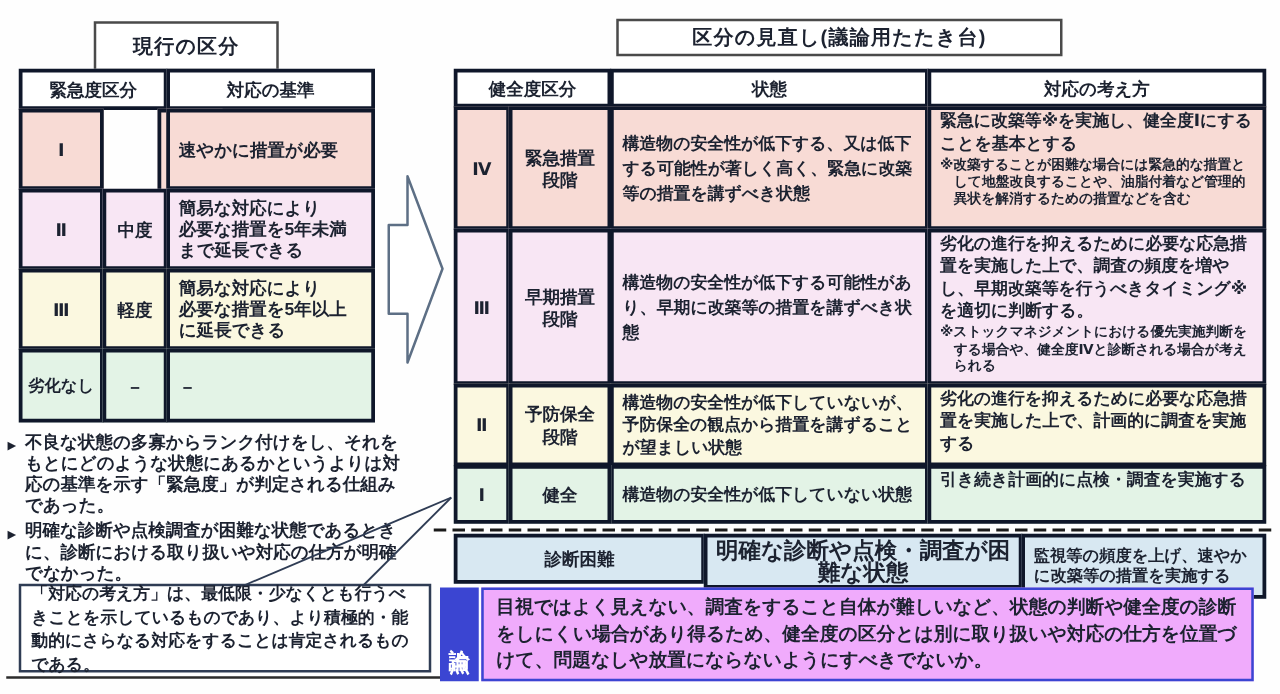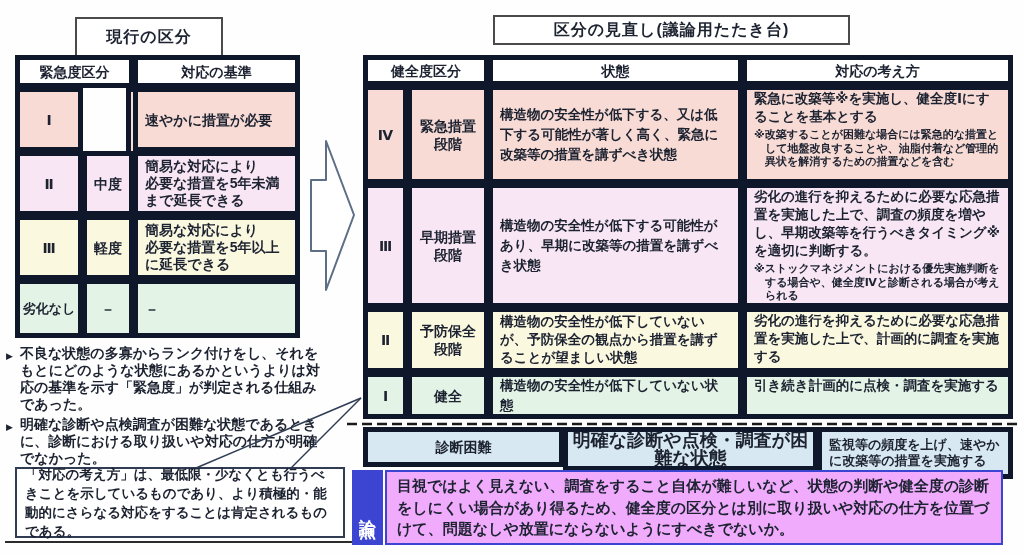--- a/index.html
+++ b/index.html
@@ -1,21 +1,21 @@
 <!DOCTYPE html>
 <html><head>
 <meta charset="utf-8">
 <style>
   html,body{margin:0;padding:0;background:#ffffff;}
   body{font-family:"Liberation Sans","DejaVu Sans",sans-serif;color:#1c2230;}
   #page{position:relative;width:1024px;height:555px;background:#fefefe;overflow:hidden;}
   .abs{position:absolute;box-sizing:border-box;}
   .titlebox{border:2px solid #4a4a4a;background:#fff;display:flex;align-items:center;justify-content:center;
             font-weight:700;font-size:16px;letter-spacing:1px;}
-  .cell{position:absolute;box-sizing:border-box;border:5px solid #0f172a;display:flex;
+  .cell{position:absolute;box-sizing:border-box;border:3px solid #0f172a;display:flex;
         align-items:center;justify-content:center;text-align:center;font-size:14px;font-weight:600;
         line-height:18px;overflow:hidden;white-space:pre-line;}
   .cell.left{justify-content:flex-start;text-align:left;padding:3px 7px;}
   .cell.col{flex-direction:column;align-items:flex-start;justify-content:flex-start;padding:0 7px;text-align:left;}
   .hdr{background:#ffffff;font-weight:700;}
   .bg-pink{background:#f8dbd5;}
   .bg-lav{background:#f8e6f4;}
   .bg-cream{background:#fbf8e0;}
   .bg-green{background:#e3f3e6;}
   .bg-blue{background:#d8e8f2;}

